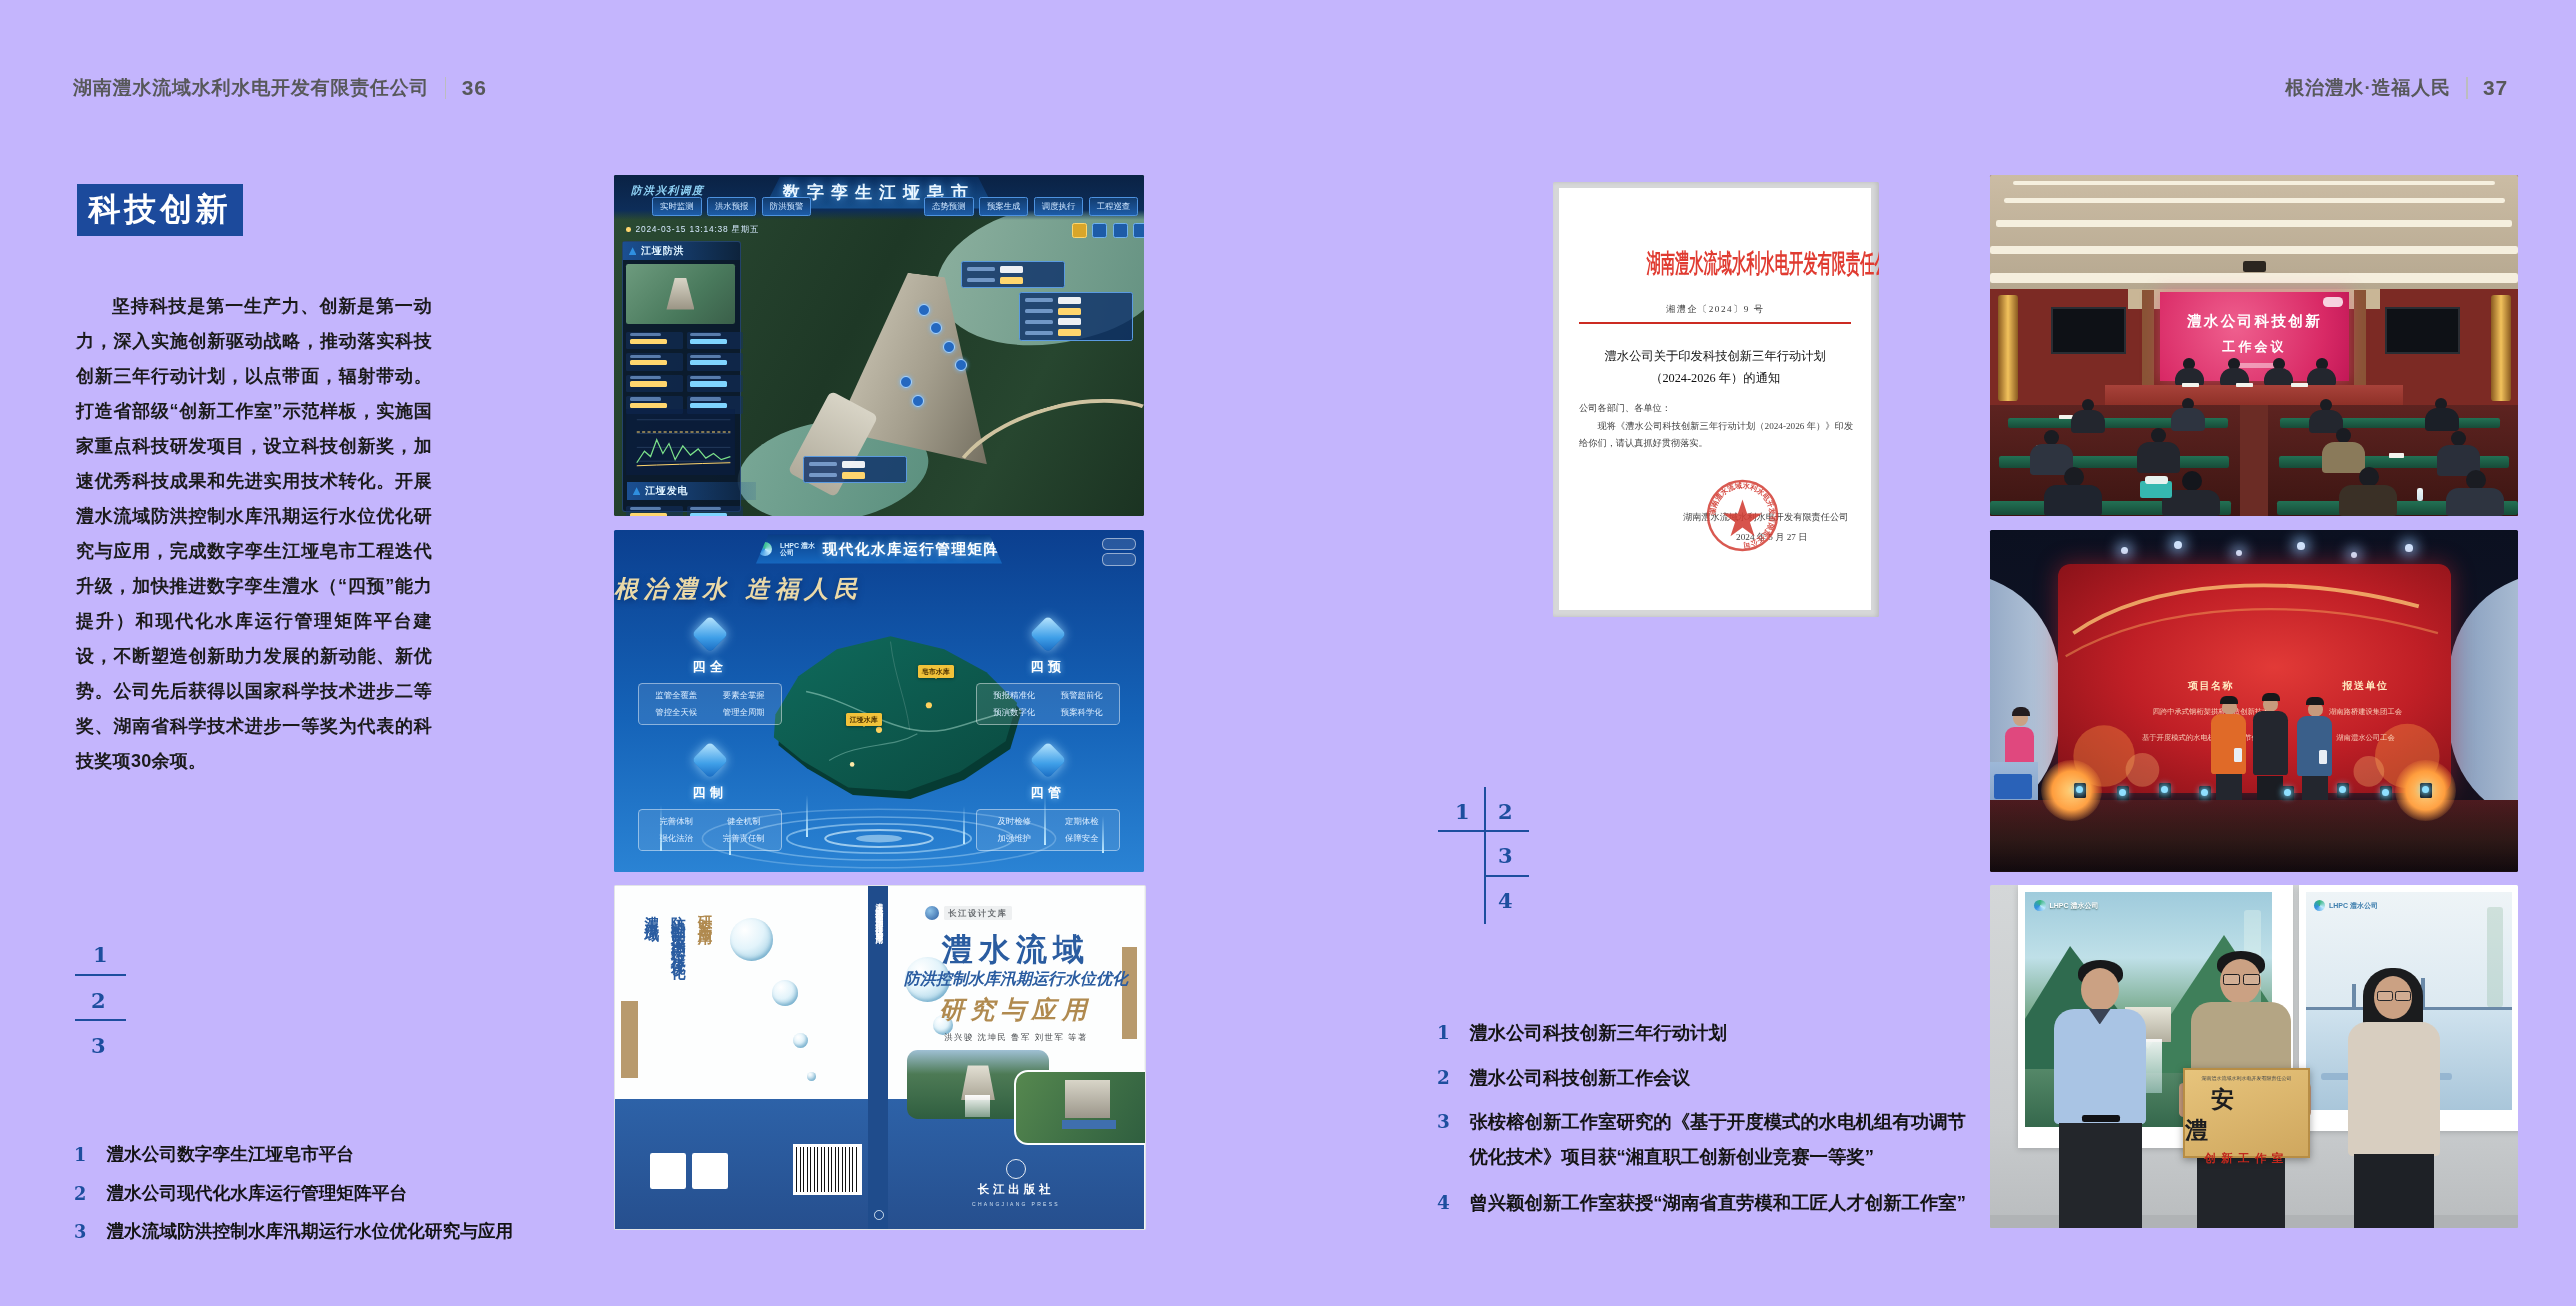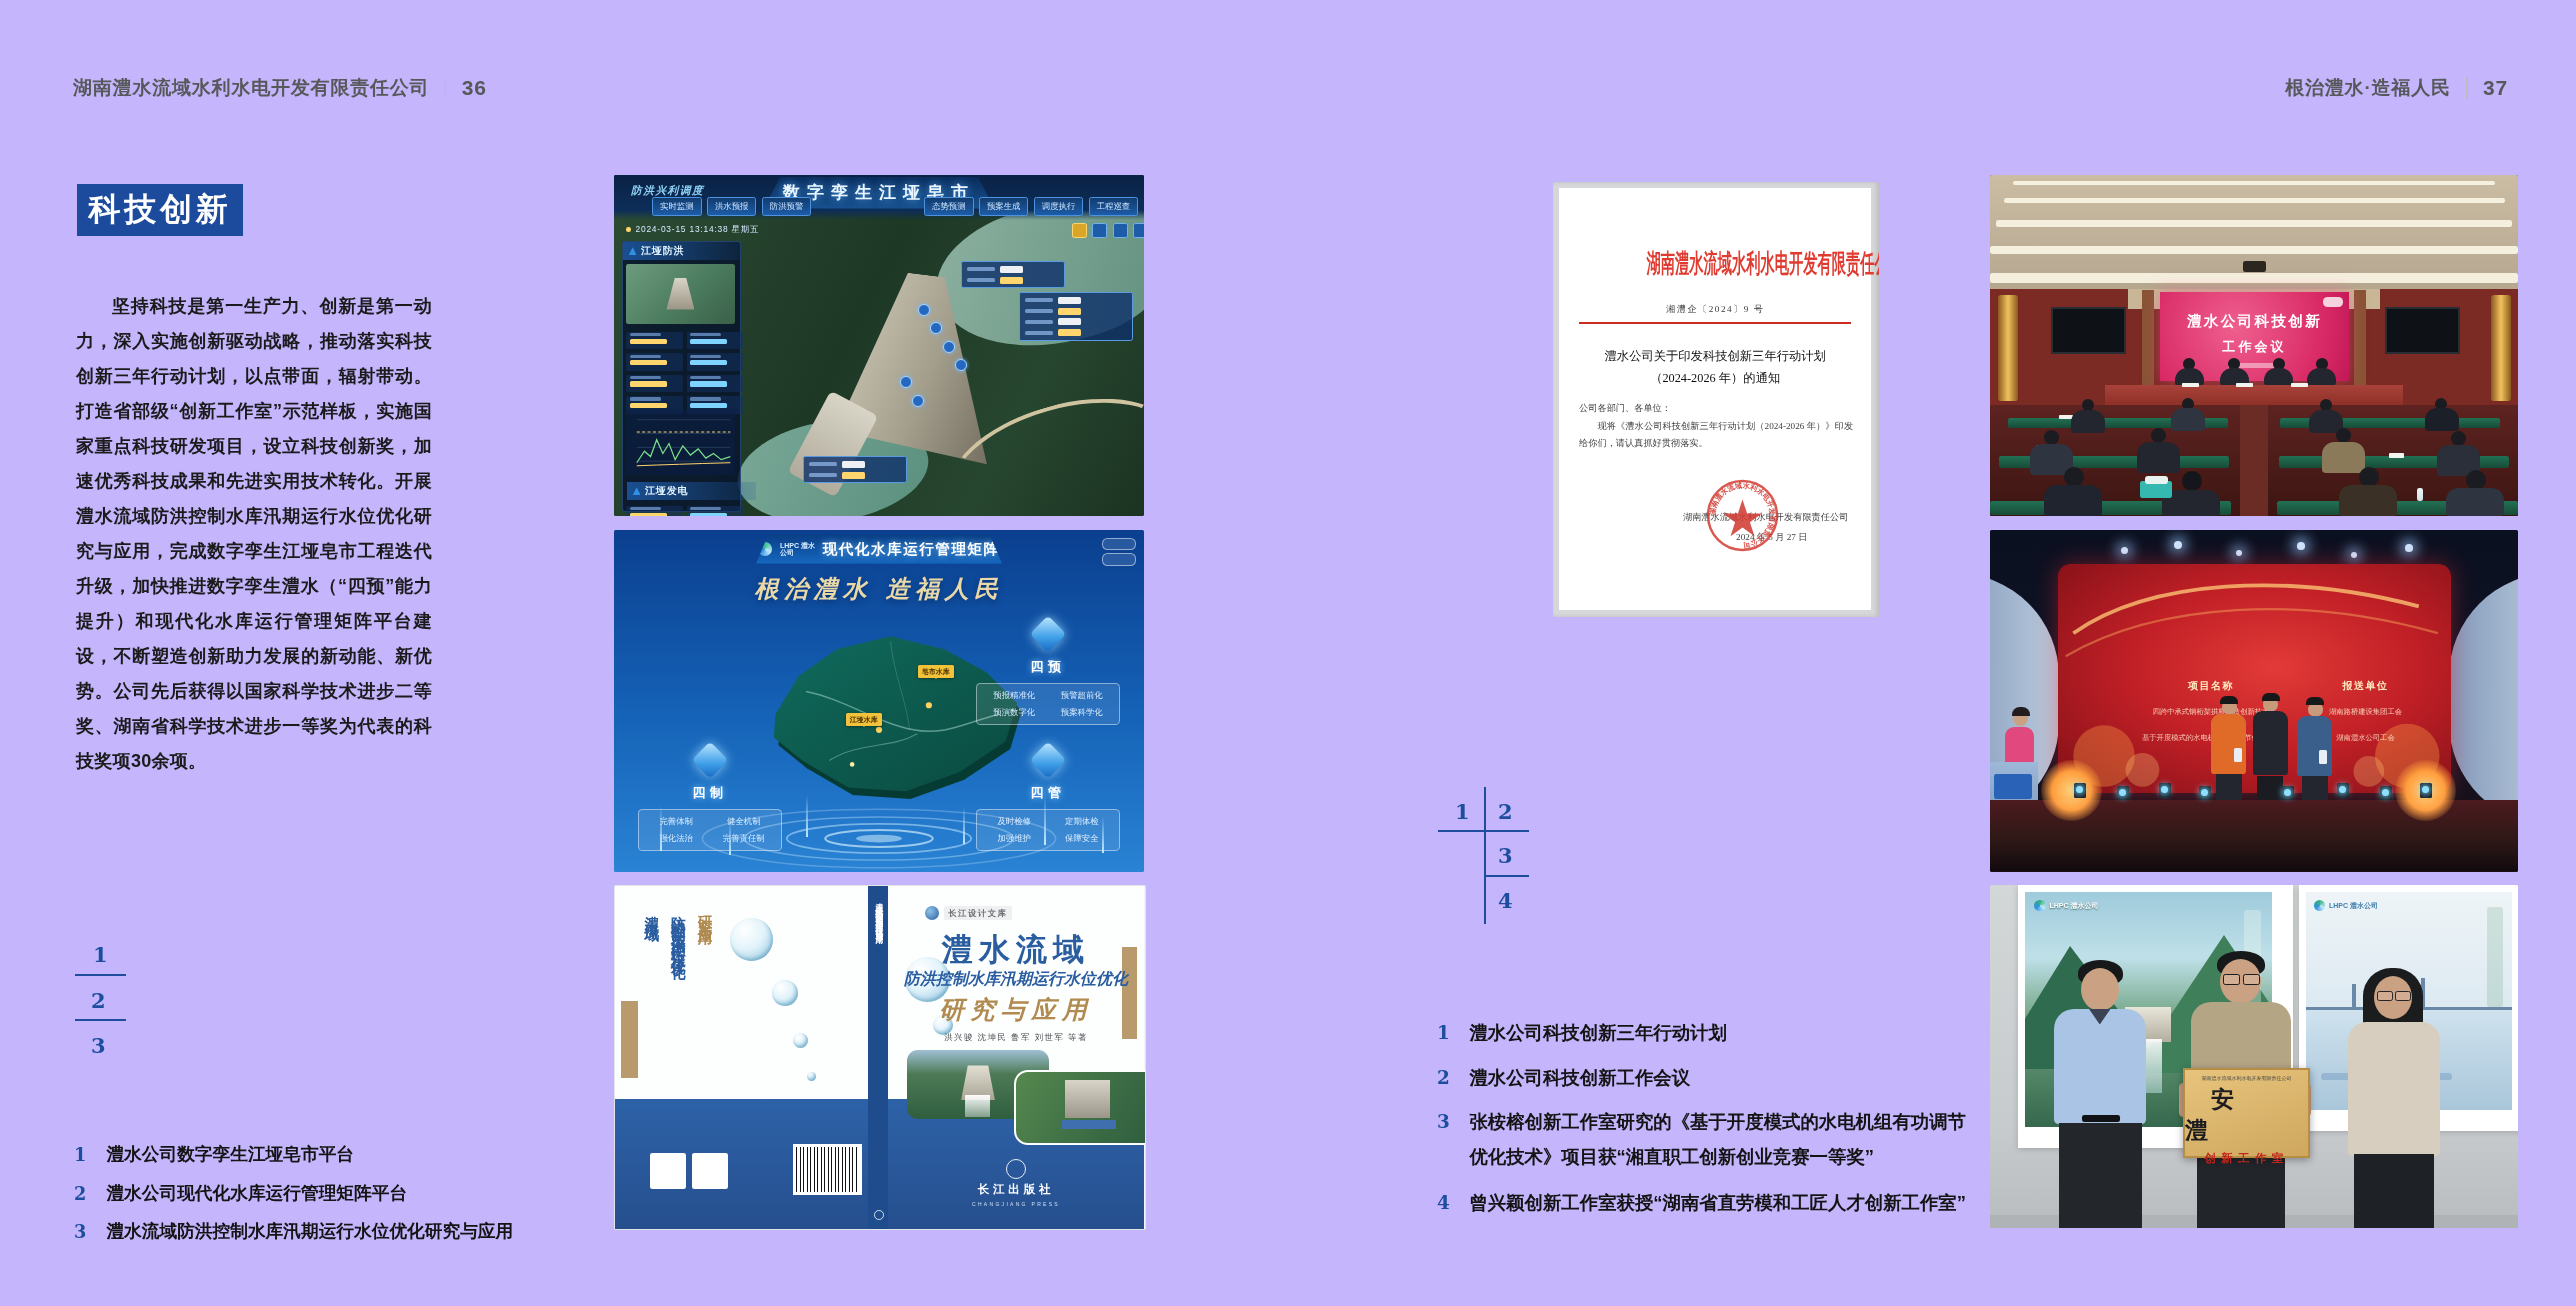--- a/index.html
+++ b/index.html
@@ -49,21 +49,21 @@
   .f1-tr b{width:23px;height:7px;background:rgba(255,255,255,.92);border-radius:1.5px}
   .f1-tr.gold b{background:#ffd66e}
   .f1-dot{width:10px;height:10px;border-radius:50%;background:#2468c0;border:1.5px solid #a8d4ff;box-shadow:0 0 4.6px rgba(120,190,255,.9)}
   .f1-ico{width:13px;height:13px;border-radius:2.3px;border:0.8px solid #6fb2ef;background:#1d5ca8}
   
   #fig2{background:linear-gradient(180deg,#0b3f8f 0%,#1563b8 55%,#2a83d4 100%)}
   .f2-plate{background:linear-gradient(180deg,#0a3f86,#1668c0);clip-path:polygon(5% 0,95% 0,100% 100%,0 100%);display:flex;align-items:center;justify-content:center;gap:7.7px;box-shadow:0 1.5px 7.7px rgba(0,20,60,.4)}
   .f2-logo{width:14px;height:14px;border-radius:50%;background:conic-gradient(#39c08f,#bfe9ff,#2f8fe0,#39c08f)}
   .f2-logotext{color:#d8efff;font-size:7px;font-weight:700;line-height:1.05;width:35px}
   .f2-title{color:#fff;font-size:14.6px;font-weight:700;letter-spacing:1.5px;text-shadow:0 0 7.7px rgba(140,210,255,.8)}
-  .f2-slogan{font-family:"DejaVu Serif",serif;font-style:italic;font-weight:700;color:#ead9a8;font-size:24px;letter-spacing:5.4px;text-shadow:0 1.5px 6.1px rgba(0,30,80,.55);text-align:center}
+  .f2-slogan{font-family:"DejaVu Serif",serif;font-style:italic;font-weight:700;color:#ead9a8;font-size:24px;letter-spacing:5.4px;text-shadow:0 1.5px 6.1px rgba(0,30,80,.55);}
   .f2-panel{display:flex;flex-direction:column;align-items:center}
   .f2-diamond{width:26px;height:26px;transform:rotate(45deg);background:linear-gradient(135deg,#bfe9ff,#3f9fe8 60%,#1668c0);border-radius:4.6px;box-shadow:0 0 10.7px rgba(160,220,255,.8)}
   .f2-pname{margin-top:10.7px;color:#fff;font-size:13px;font-weight:700;letter-spacing:4.6px;text-shadow:0 0 6.1px rgba(140,210,255,.9)}
   .f2-box{margin-top:7.7px;width:132px;border:0.8px solid rgba(255,255,255,.45);background:rgba(255,255,255,.1);border-radius:4.6px;padding:6.1px 4.6px;display:grid;grid-template-columns:1fr 1fr;gap:5.4px 3.1px}
   .f2-box span{color:#dcedff;font-size:8.4px;text-align:center;white-space:nowrap}
   .f2-chip{background:#f2c23a;color:#4a3000;font-size:7px;font-weight:700;padding:1.5px 3.8px;border-radius:1.5px;box-shadow:0 0.8px 3.1px rgba(0,0,0,.4);white-space:nowrap}
   .f2-chip::after{content:"";position:absolute;left:50%;bottom:-3.8px;margin-left:-3.1px;border:3.1px solid transparent;border-top-color:#f2c23a}
   .f2-pillar{width:1.5px;background:linear-gradient(180deg,rgba(191,233,255,0),#bfe9ff)}
   
   #fig3{background:#f2f4f5;border:0.8px solid #e2e5e7}
@@ -315,20 +315,30 @@
       <path d="M120,110 C170,120 210,150 260,160 C300,168 330,150 370,140" fill="none" stroke="rgba(190,240,225,.45)" stroke-width="2"></path>
       <path d="M150,200 C190,175 230,185 265,165" fill="none" stroke="rgba(190,240,225,.35)" stroke-width="1.5"></path>
       <path d="M230,45 C235,90 250,120 255,160" fill="none" stroke="rgba(255,255,255,.2)" stroke-width="1"></path>
       <circle cx="280" cy="128" r="4" fill="#ffd25e"></circle>
         <circle cx="215" cy="160" r="4" fill="#ffd25e"></circle>
         <circle cx="180" cy="205" r="3" fill="#ffe9a8"></circle>
     </svg>
     <span class="a f2-chip" style="left:304px;top:135px">皂市水库</span>
     <span class="a f2-chip" style="left:232px;top:183px">江垭水库</span>
 
+    <div class="a f2-panel" style="left:23px;top:91px;width:146px">
+      <span class="f2-diamond"></span>
+      <span class="f2-pname">四全</span>
+      <div class="f2-box">
+        <span>监管全覆盖</span>
+        <span>要素全掌握</span>
+        <span>管控全天候</span>
+        <span>管理全周期</span>
+      </div>
+    </div>
     <div class="a f2-panel" style="left:361px;top:91px;width:146px">
       <span class="f2-diamond"></span>
       <span class="f2-pname">四预</span>
       <div class="f2-box">
         <span>预报精准化</span>
         <span>预警超前化</span>
         <span>预演数字化</span>
         <span>预案科学化</span>
       </div>
     </div>

